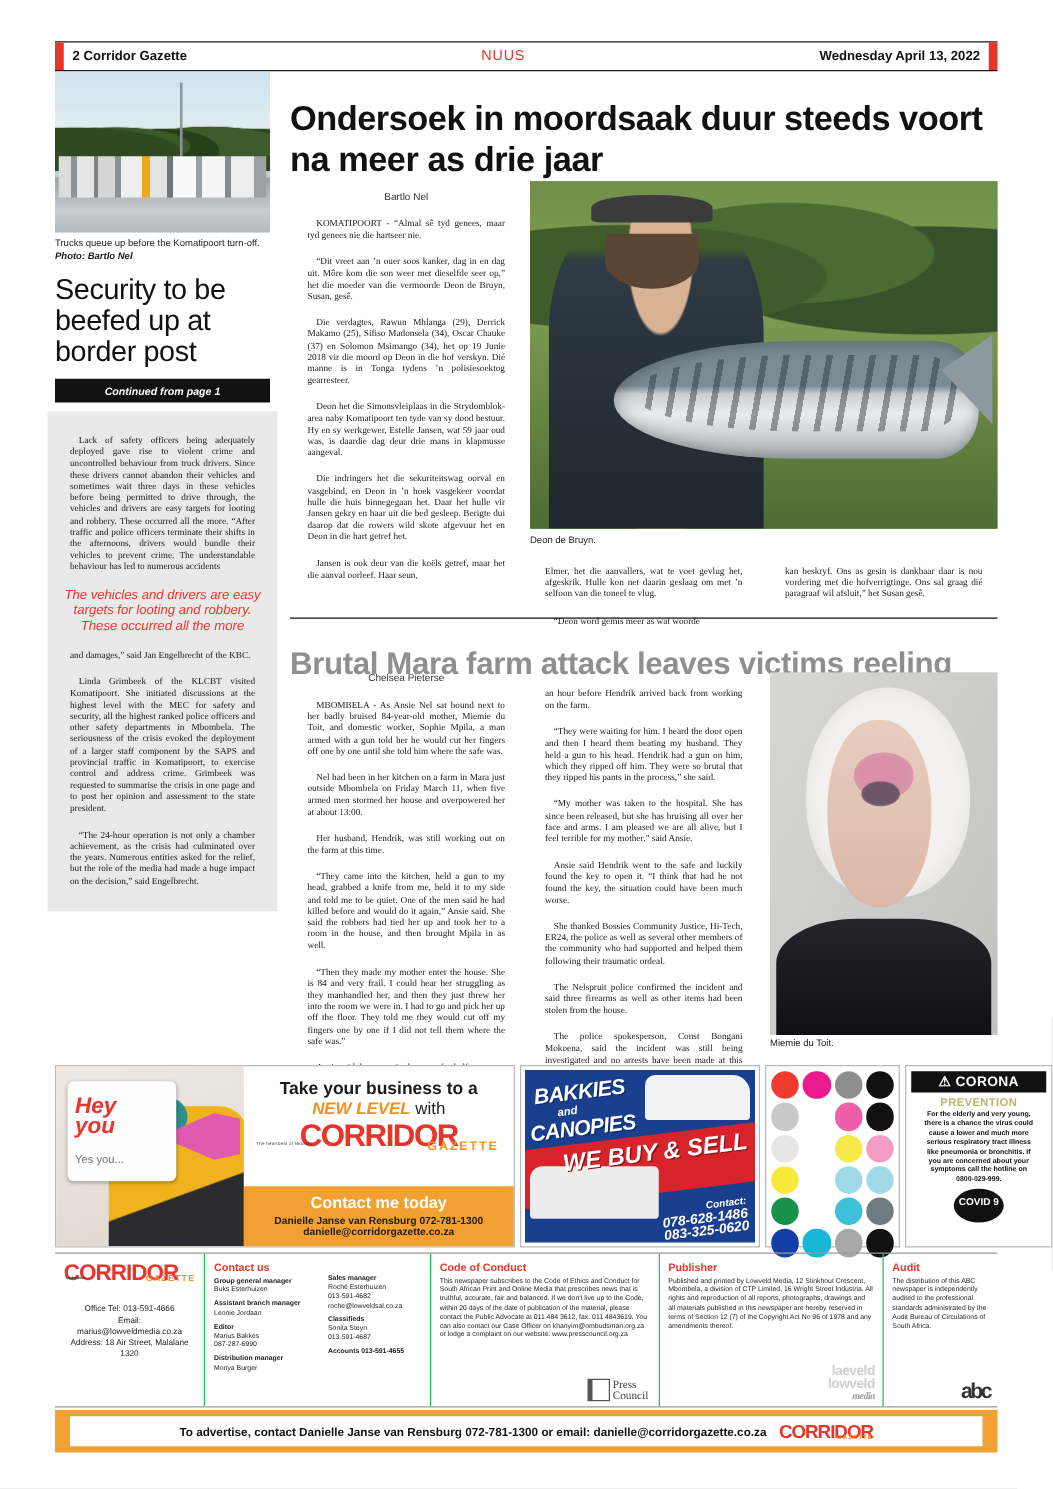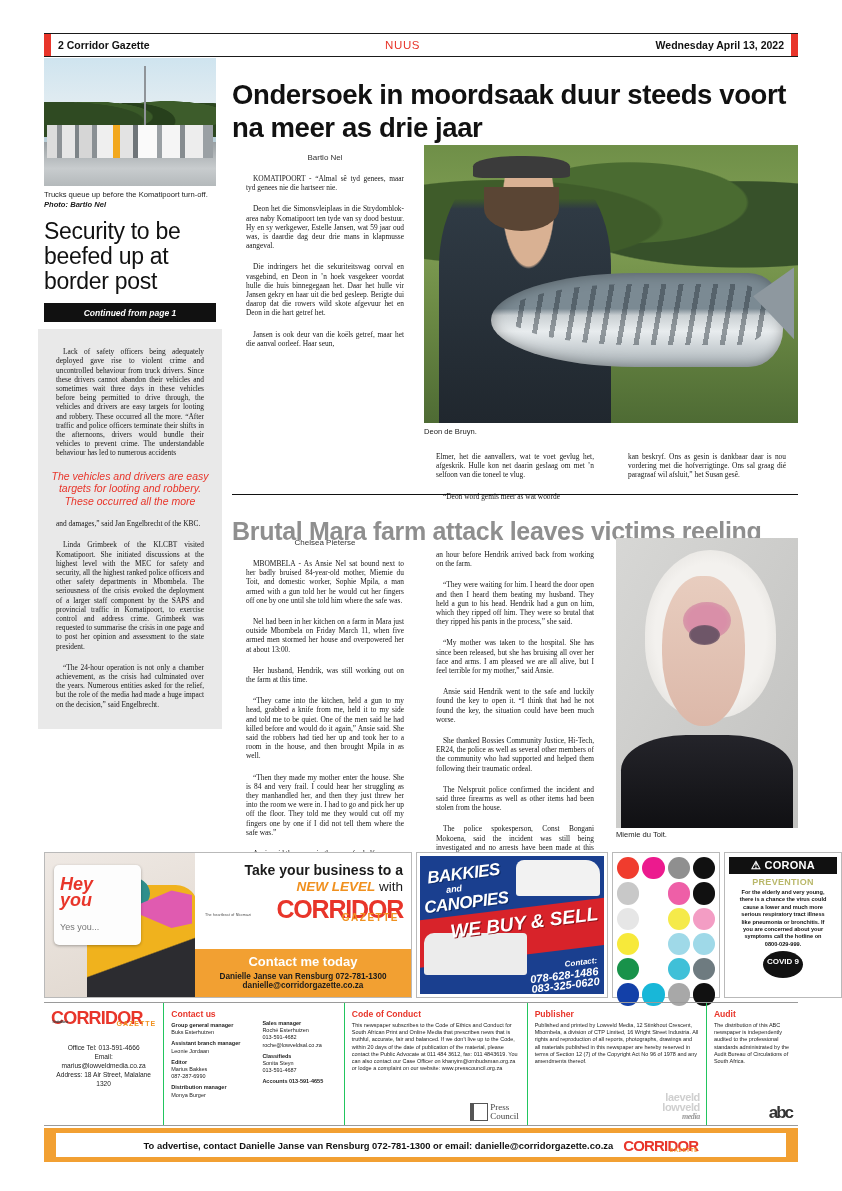--- a/index.html
+++ b/index.html
@@ -126,21 +126,21 @@
   .ad-corridor .pic .head{position:absolute;left:40%;top:16%;width:30%;height:24%;
      background:#2f8f8c;border-radius:50%;}
   .ad-corridor .pic .horn{position:absolute;left:62%;top:26%;width:36%;height:26%;
      background:#e05bb0;clip-path:polygon(0 38%,62% 0,100% 12%,100% 88%,62% 100%,0 62%);}
   .ad-corridor .pic .sign{position:absolute;left:6%;top:8%;width:58%;height:56%;
      background:#fdfdfd;border-radius:5px;box-shadow:0 1px 3px rgba(0,0,0,.3);}
   .ad-corridor .pic .hey{position:absolute;left:10%;top:16%;width:52%;
      color:#e8352a;font-size:18px;font-weight:bold;font-style:italic;line-height:16px;}
   .ad-corridor .pic .yes{position:absolute;left:10%;top:48%;color:#777;font-size:9px;}
   .ad-corridor .txt{flex:1;display:flex;flex-direction:column;}
-  .ad-corridor .txt .upper{flex:1;padding:9px 8px 0 8px;text-align:right;}
+  .ad-corridor .txt .upper{flex:1;padding:9px 8px 0 8px;text-align:center;}
   .adline1{font-size:14px;font-weight:bold;color:#1b1b1b;}
   .adline2{font-size:13.5px;color:#1b1b1b;margin-top:1px;}
   .adline2 em{color:#f0901e;font-style:italic;font-weight:bold;}
   .corr-logo{font-size:25px;font-weight:bold;color:#e8352a;letter-spacing:-1.2px;
              line-height:25px;margin-top:3px;position:relative;}
   .corr-logo .gz{position:absolute;right:4px;bottom:-8px;font-size:10px;color:#f0901e;
                  letter-spacing:1.5px;}
   .corr-logo .tag{position:absolute;left:2px;bottom:-6px;font-size:3.6px;color:#444;
                   letter-spacing:.2px;font-weight:normal;}
   .ad-corridor .lower{background:#f2a032;color:#fff;text-align:center;padding:5px 4px 7px 4px;}
@@ -262,20 +262,22 @@
       </div>
     </div>
   </div>
 
   <h1 class="mainhead">Ondersoek in moordsaak duur steeds voort na meer as drie jaar</h1>
 
   <div class="a1c1">
     <div class="byline">Bartlo Nel</div>
     <div class="col-body">
       <p>KOMATIPOORT - “Almal sê tyd genees, maar tyd genees nie die hartseer nie.</p>
+      <p>“Dit vreet aan ’n ouer soos kanker, dag in en dag uit. Môre kom die son weer met dieselfde seer op,” het die moeder van die vermoorde Deon de Bruyn, Susan, gesê.</p>
+      <p>Die verdagtes, Rawun Mhlanga (29), Derrick Makamo (25), Sifiso Madonsela (34), Oscar Chauke (37) en Solomon Msimango (34), het op 19 Junie 2018 vir die moord op Deon in die hof verskyn. Dié manne is in Tonga tydens ’n polisiesoektog gearresteer.</p>
       <p>Deon het die Simonsvleiplaas in die Strydomblok-area naby Komatipoort ten tyde van sy dood bestuur. Hy en sy werkgewer, Estelle Jansen, wat 59 jaar oud was, is daardie dag deur drie mans in klapmusse aangeval.</p>
       <p>Die indringers het die sekuriteitswag oorval en vasgebind, en Deon in ’n hoek vasgekeer voordat hulle die huis binnegegaan het. Daar het hulle vir Jansen gekry en haar uit die bed gesleep. Berigte dui daarop dat die rowers wild skote afgevuur het en Deon in die hart getref het.</p>
       <p>Jansen is ook deur van die koëls getref, maar het die aanval oorleef. Haar seun,</p>
     </div>
   </div>
 
   <div class="a1img">
     <div class="bg"></div>
     <div class="bush"></div>
     <div class="man"></div>

